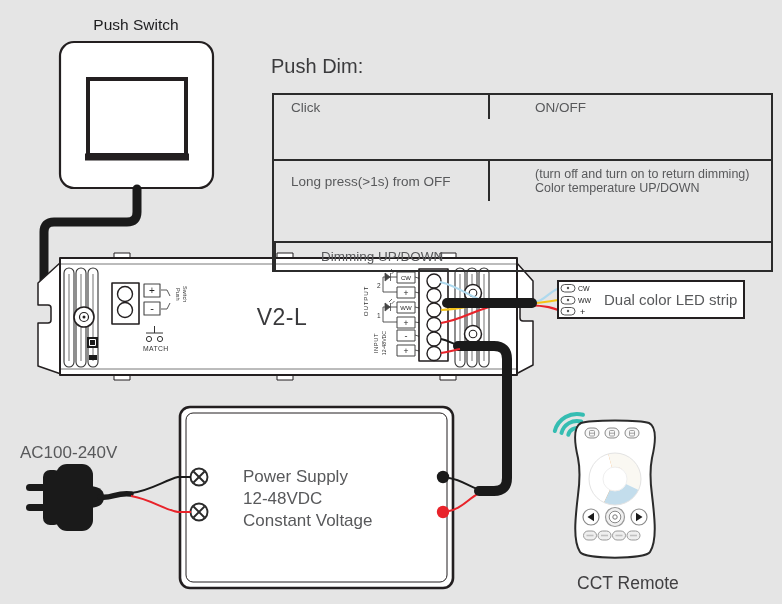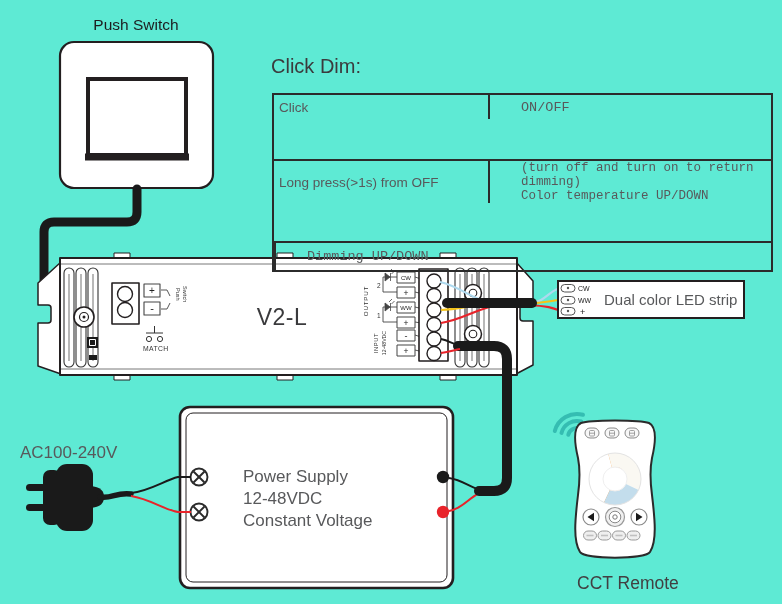--- a/index.html
+++ b/index.html
@@ -1,33 +1,33 @@
 <!DOCTYPE html>
 <html><head>
 <meta charset="utf-8">
 <style>
   html,body{margin:0;padding:0;background:#ffffff;}
   #canvas{
-    position:relative;width:782px;height:604px;background:#5eead4;overflow:hidden;
+    position:relative;width:782px;height:604px;background:#e5e5e5;overflow:hidden;
     font-family:"Liberation Sans",sans-serif;
   }
   #diagram{position:absolute;left:0;top:0;}
   .svg-label{font-family:"Liberation Sans",sans-serif;}
   
   .push-dim-title{
     position:absolute;left:271px;top:55px;font-size:20px;color:#3b3b3d;
   }
   .push-dim-table{
     position:absolute;left:272px;top:93px;width:497px;
     border:2px solid #2b2b2b;color:#58595b;
   }
   .pd-row{display:grid;grid-template-columns:214px 1fr;}
   .pd-row + .pd-row{border-top:2px solid #2b2b2b;margin-top:40px;}
-  .pd-cell{display:flex;flex-direction:column;justify-content:center;padding-left:5px;}
-  .pd-cell.right{border-left:2px solid #2b2b2b;padding-left:31px;font-family:Liberation Mono, monospace;}
+  .pd-cell{display:flex;flex-direction:column;justify-content:center;padding-left:17px;}
+  .pd-cell.right{border-left:2px solid #2b2b2b;padding-left:45px;}
   .pd-r1{height:24px;}
   .pd-r2{height:40px;}
   .pd-r3{height:27px;}
   .pd-main{font-size:13.5px;line-height:15px;}
   .pd-sub{font-size:12.5px;line-height:14px;}
 </style>
 </head>
 <body>
 
 <div id="canvas">
@@ -318,21 +318,21 @@
             <rect x="601" y="534.7" width="7" height="1.6"></rect>
         <rect x="615.5" y="534.7" width="7" height="1.6"></rect>
             <rect x="630" y="534.7" width="7" height="1.6"></rect>
       </g>
     </g>
 
     <text class="svg-label" x="577" y="589" font-size="17.5" fill="#414042">CCT Remote</text>
   </g>
 </svg>
 
-  <div class="push-dim-title">Click Dim:</div>
+  <div class="push-dim-title">Push Dim:</div>
   <div class="push-dim-table">
     <div class="pd-row pd-r1">
       <div class="pd-cell">
         <div class="pd-main">Click</div>
       </div>
       <div class="pd-cell right">
         <div class="pd-main">ON/OFF</div>
       </div>
     </div>
     <div class="pd-row pd-r2">

